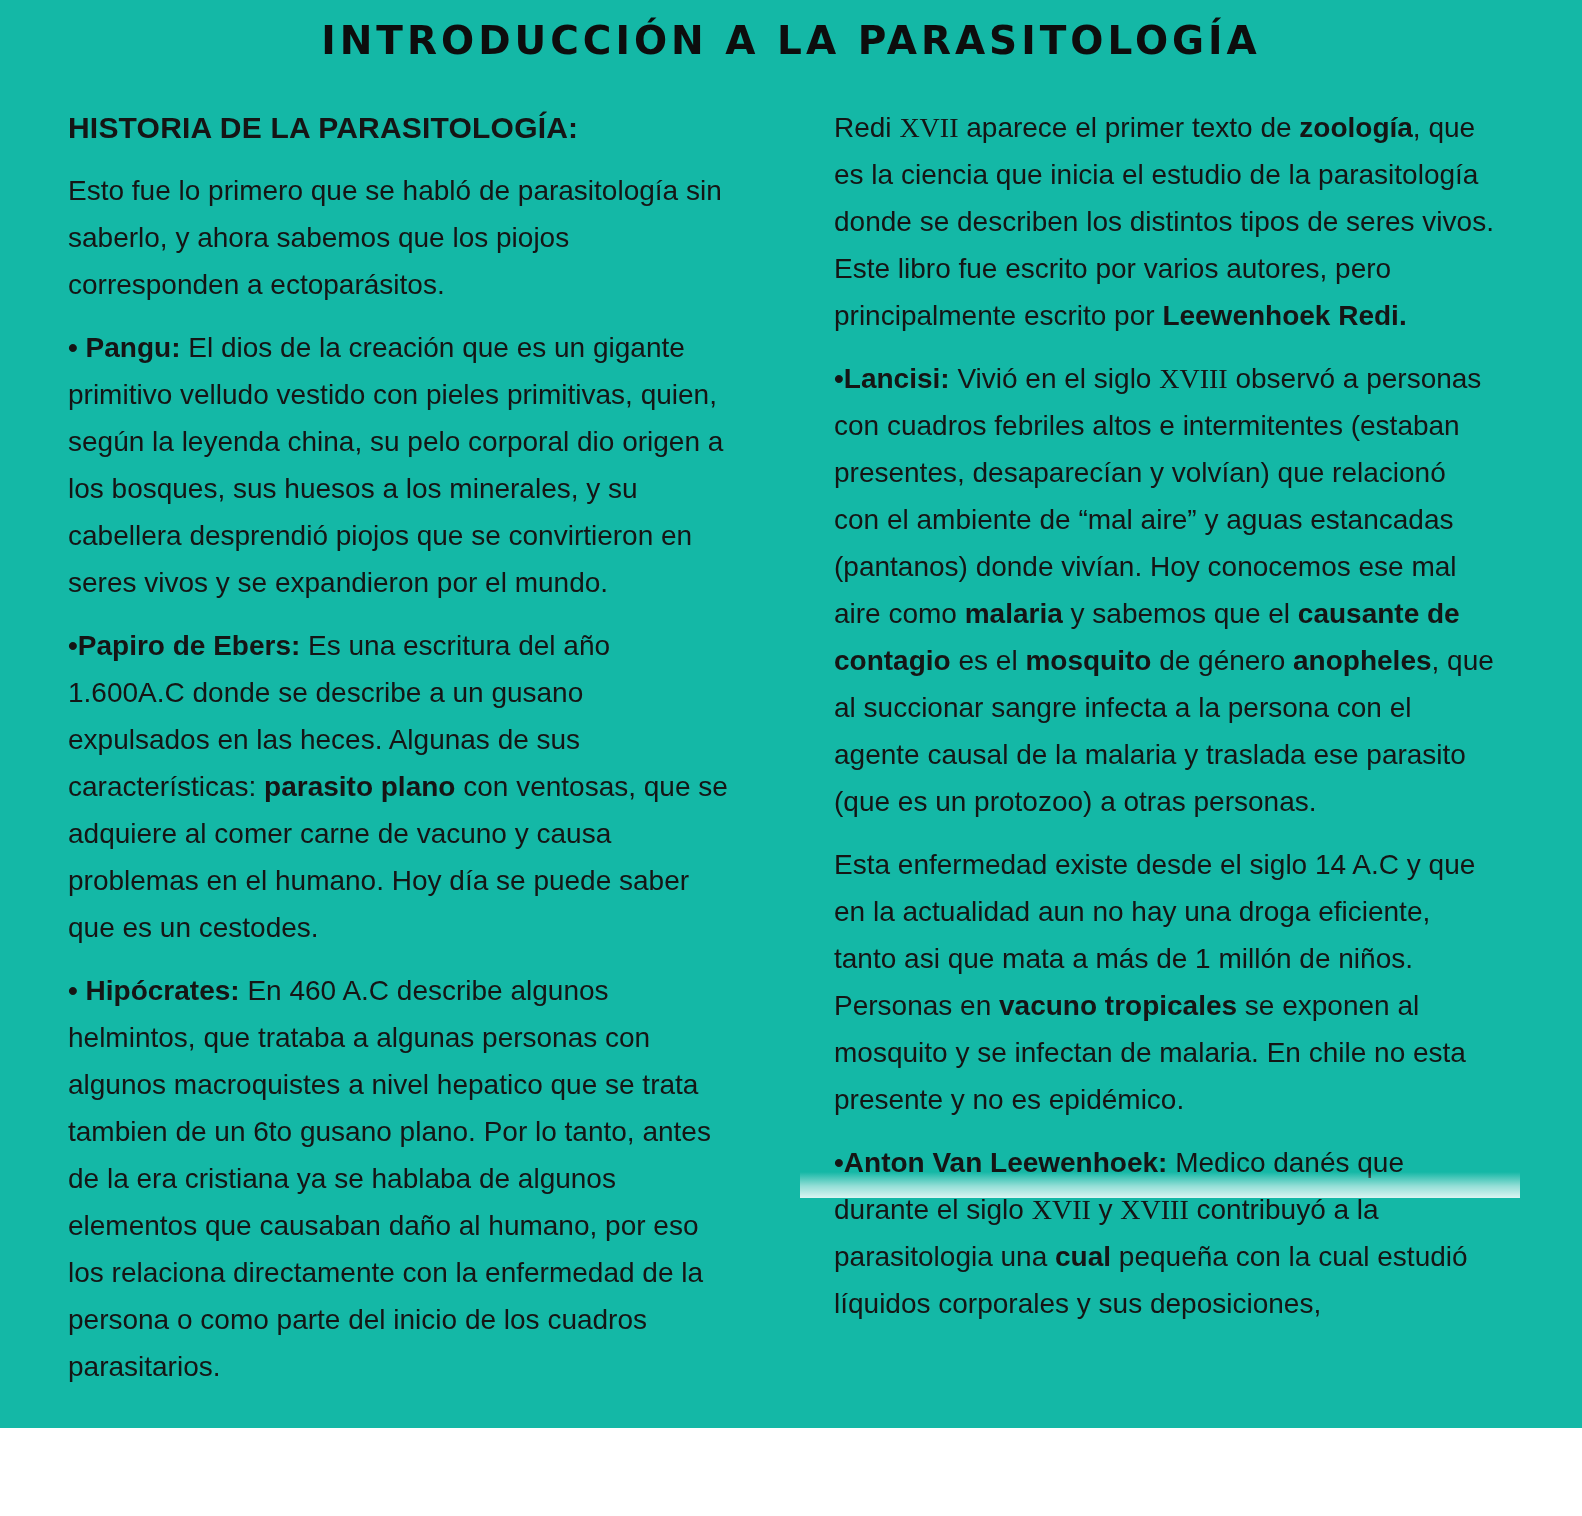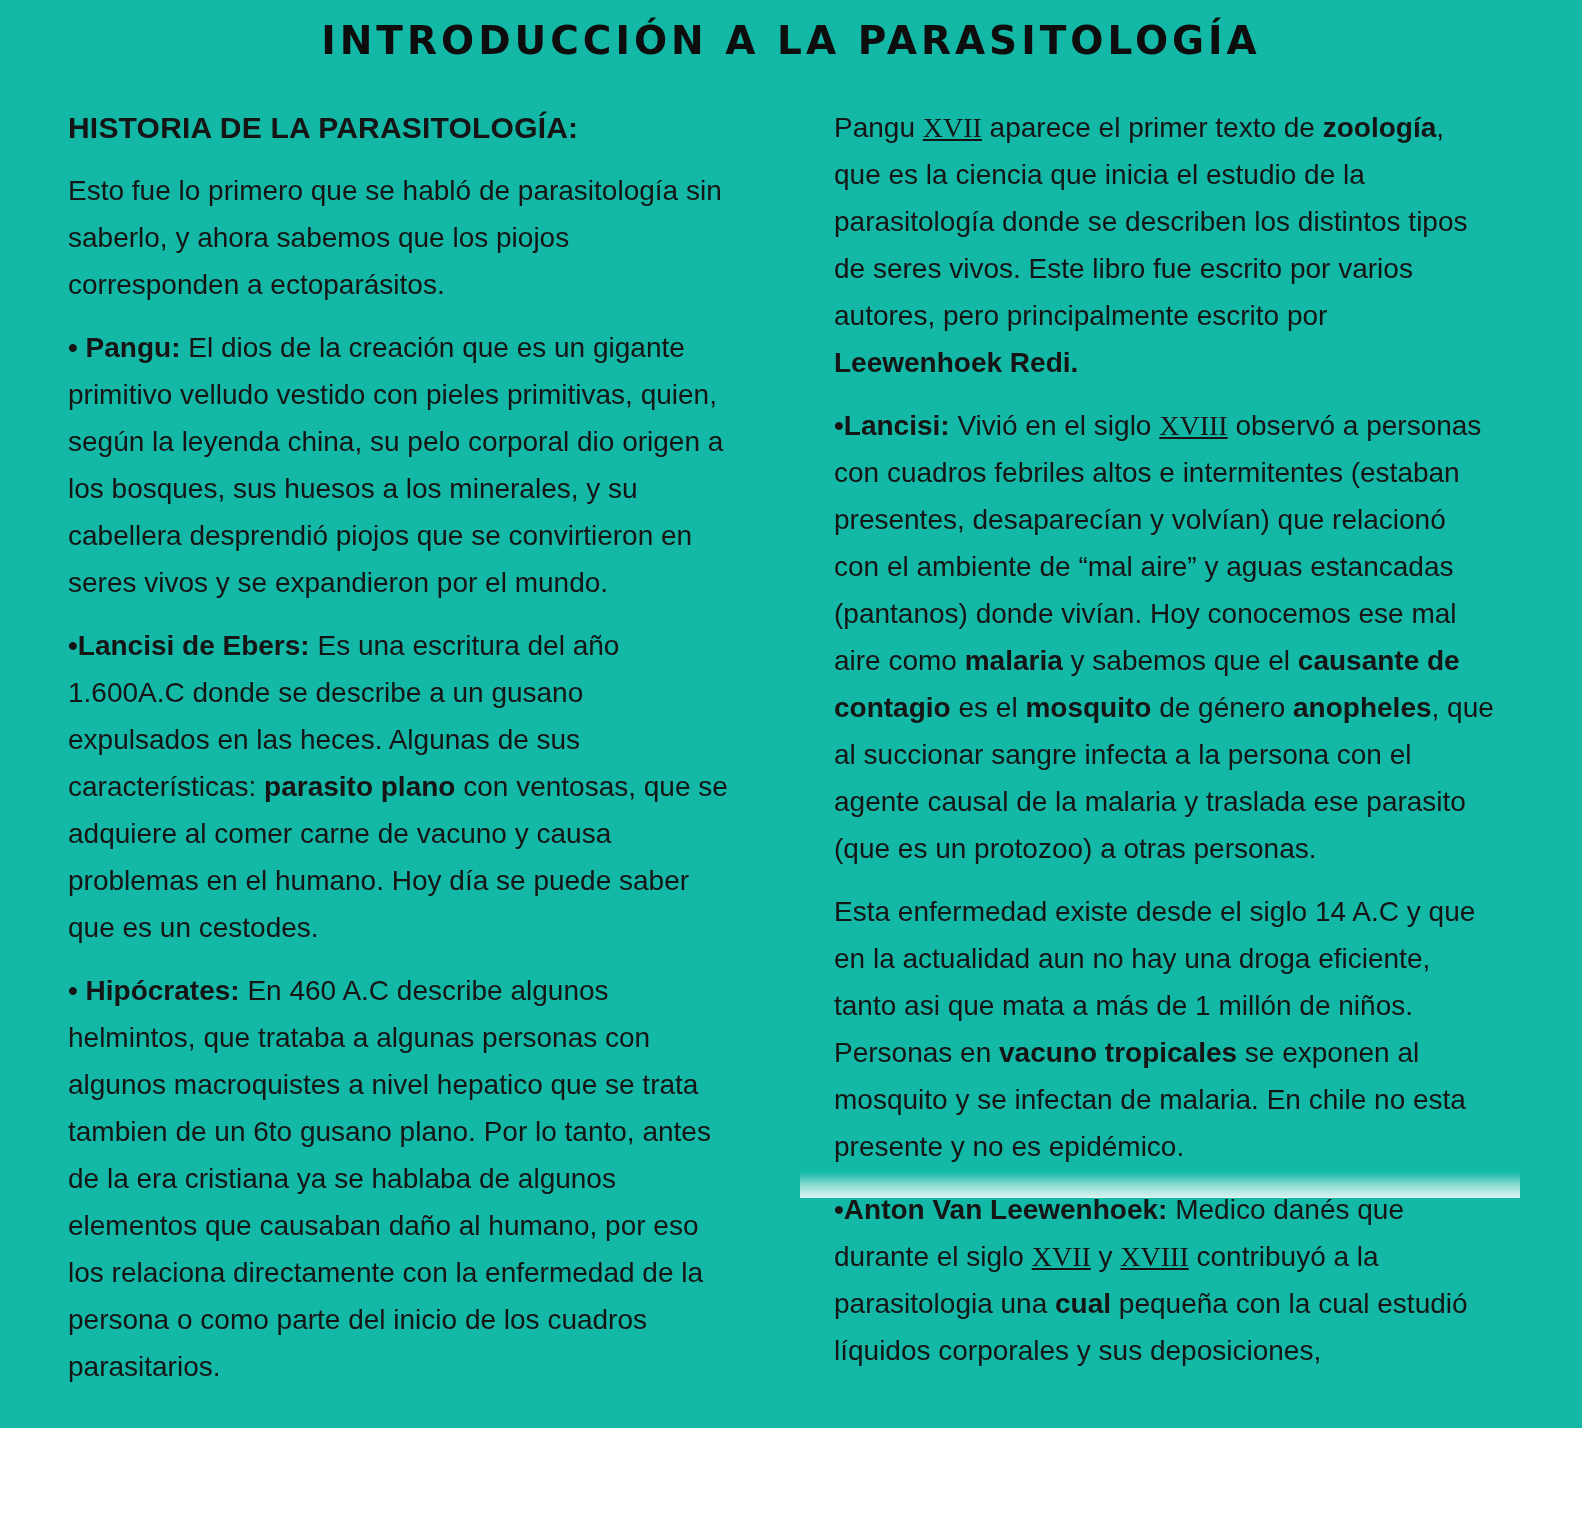--- a/index.html
+++ b/index.html
@@ -42,21 +42,21 @@
   }
   .col p {
     margin: 0 0 16px 0;
   }
   .col p.heading {
     font-size: 30px;
     font-weight: 700;
     letter-spacing: 0.2px;
   }
   .b { font-weight: 700; }
-  .sf { font-family: "Liberation Serif", serif; text-decoration: underline; }
+  .sf { font-family: "Liberation Serif", serif; }
   
   .page-break-fade {
     position: absolute;
     left: 800px;
     top: 1172px;
     width: 720px;
     height: 26px;
     background: linear-gradient(to bottom,
       rgba(255,255,255,0) 0%,
       rgba(255,255,255,0.55) 55%,
@@ -67,24 +67,24 @@
 </head>
 <body>
 
 <div class="page">
   <h1 class="title">INTRODUCCIÓN A LA PARASITOLOGÍA</h1>
   <div class="columns">
     <div class="col" id="col-left">
         <p class="heading"><span class="b">HISTORIA DE LA PARASITOLOGÍA:</span></p>
         <p><span>Esto fue lo primero que se habló de parasitología sin saberlo, y ahora sabemos que los piojos corresponden a ectoparásitos.</span></p>
         <p><span class="b">• Pangu: </span><span>El dios de la creación que es un gigante primitivo velludo vestido con pieles primitivas, quien, según la leyenda china, su pelo corporal dio origen a los bosques, sus huesos a los minerales, y su cabellera desprendió piojos que se convirtieron en seres vivos y se expandieron por el mundo.</span></p>
-        <p><span class="b">•Lancisi de Ebers: </span><span>Es una escritura del año 1.600A.C donde se describe a un gusano expulsados en las heces. Algunas de sus características: </span><span class="b">parasito plano</span><span> con ventosas, que se adquiere al comer carne de vacuno y causa problemas en el humano. Hoy día se puede saber que es un cestodes.</span></p>
+        <p><span class="b">•Papiro de Ebers: </span><span>Es una escritura del año 1.600A.C donde se describe a un gusano expulsados en las heces. Algunas de sus características: </span><span class="b">parasito plano</span><span> con ventosas, que se adquiere al comer carne de vacuno y causa problemas en el humano. Hoy día se puede saber que es un cestodes.</span></p>
         <p><span class="b">• Hipócrates: </span><span>En 460 A.C describe algunos helmintos, que trataba a algunas personas con algunos macroquistes a nivel hepatico que se trata tambien de un 6to gusano plano. Por lo tanto, antes de la era cristiana ya se hablaba de algunos elementos que causaban daño al humano, por eso los relaciona directamente con la enfermedad de la persona o como parte del inicio de los cuadros parasitarios.</span></p>
       </div>
     <div class="col" id="col-right">
-        <p><span>Pangu </span><span class="sf">XVII</span><span> aparece el primer texto de </span><span class="b">zoología</span><span>, que es la ciencia que inicia el estudio de la parasitología donde se describen los distintos tipos de seres vivos. Este libro fue escrito por varios autores, pero principalmente escrito por </span><span class="b">Leewenhoek Redi.</span></p>
+        <p><span>Redi </span><span class="sf">XVII</span><span> aparece el primer texto de </span><span class="b">zoología</span><span>, que es la ciencia que inicia el estudio de la parasitología donde se describen los distintos tipos de seres vivos. Este libro fue escrito por varios autores, pero principalmente escrito por </span><span class="b">Leewenhoek Redi.</span></p>
         <p><span class="b">•Lancisi: </span><span>Vivió en el siglo </span><span class="sf">XVIII</span><span> observó a personas con cuadros febriles altos e intermitentes (estaban presentes, desaparecían y volvían) que relacionó con el ambiente de “mal aire” y aguas estancadas (pantanos) donde vivían. Hoy conocemos ese mal aire como </span><span class="b">malaria</span><span> y sabemos que el </span><span class="b">causante de contagio</span><span> es el </span><span class="b">mosquito</span><span> de género </span><span class="b">anopheles</span><span>, que al succionar sangre infecta a la persona con el agente causal de la malaria y traslada ese parasito (que es un protozoo) a otras personas.</span></p>
         <p><span>Esta enfermedad existe desde el siglo 14 A.C y que en la actualidad aun no hay una droga eficiente, tanto asi que mata a más de 1 millón de niños. Personas en </span><span class="b">vacuno tropicales</span><span> se exponen al mosquito y se infectan de malaria. En chile no esta presente y no es epidémico.</span></p>
         <p><span class="b">•Anton Van Leewenhoek: </span><span>Medico danés que durante el siglo </span><span class="sf">XVII</span><span> y </span><span class="sf">XVIII</span><span> contribuyó a la parasitologia una </span><span class="b">cual</span><span> pequeña con la cual estudió líquidos corporales y sus deposiciones,</span></p>
       </div>
   </div>
   <div class="page-break-fade"></div>
 </div>
 
 </body></html>

